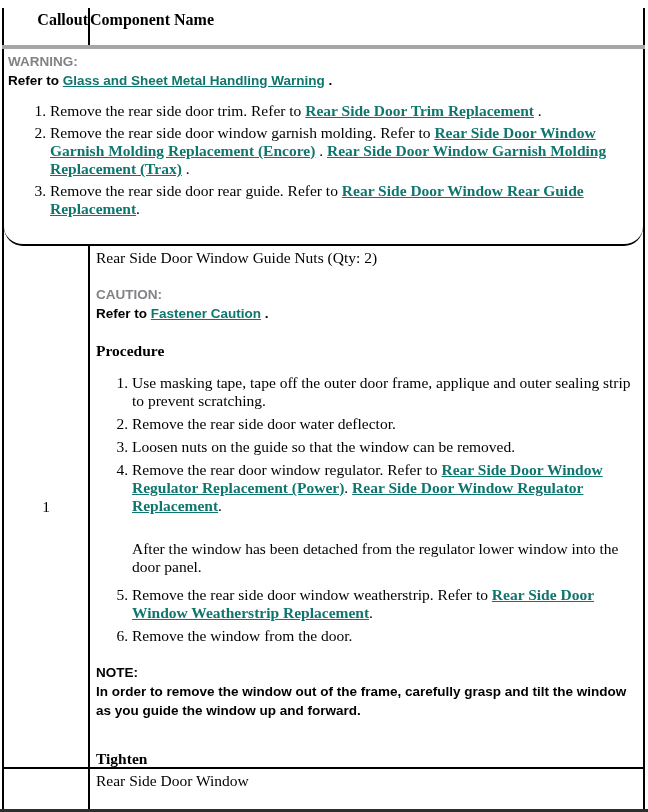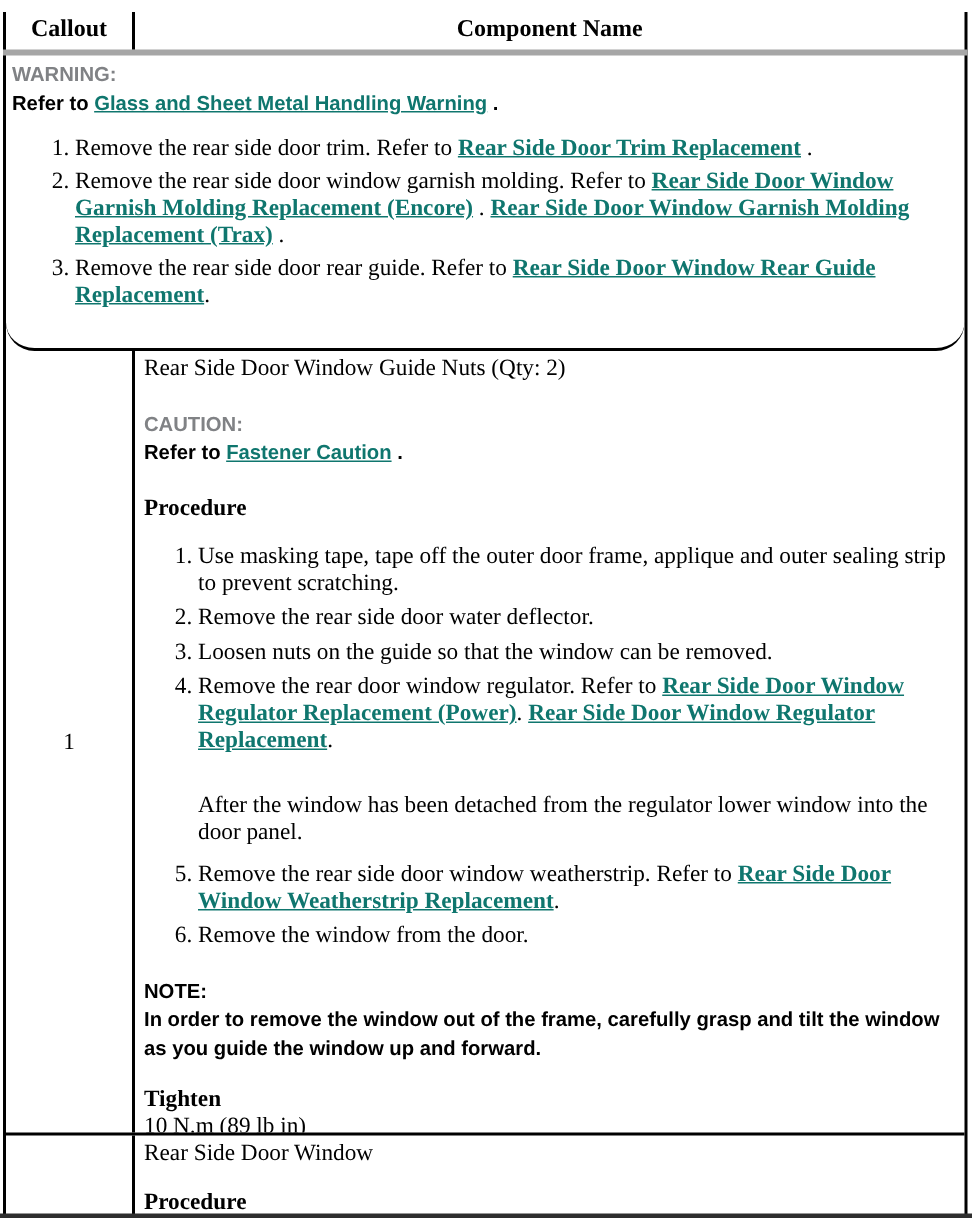--- a/index.html
+++ b/index.html
@@ -6,22 +6,22 @@
   html,body { background:#fff; }
   .page {
     position:relative; width:648px; height:812px; overflow:hidden;
     background:#fff; color:#000;
     font-family:"Liberation Serif", serif; font-size:15.5px; line-height:18px;
   }
   .doc-table { margin:8px 3px 0 2px; border-left:2px solid #000; border-right:2px solid #000; }
 
   
   .header-row { display:flex; font-weight:bold; font-size:16px; }
-  .hdr-callout { width:86px; border-right:2px solid #000; text-align:center; padding:3px 0 4px; }
-  .hdr-component { flex:1; text-align:center; padding:3px 0 4px; }
+  .hdr-callout { width:86px; border-right:2px solid #000; text-align:right; padding:3px 0 16px; }
+  .hdr-component { flex:1; text-align:left; padding:3px 0 4px; }
   .gray-divider { height:4px; background:#a6a6a6; margin:0 -2px; }
 
   
   .sans { font-family:"Liberation Sans", sans-serif; font-weight:bold; font-size:13.5px; line-height:19px; }
   .gray-label { color:#808285; }
   .doc-link { color:#0f766e; font-weight:bold; text-decoration:underline; cursor:pointer; }
 
   
   .prelim-row { height:197px; border-bottom:2px solid #000; padding:3px 8px 0 4px; overflow:hidden;border-radius:19px; }
   .prelim-heading { font-weight:bold; margin-top:16px; }
@@ -34,21 +34,21 @@
   .row-2 { height:80px; }
   .callout-cell { width:86px; border-right:2px solid #000; display:flex; align-items:center; justify-content:center; }
   .content-cell { flex:1; padding:3px 10px 0 6px; overflow:hidden; }
 
   .caution-block { margin-top:18px; }
   .procedure-label { font-weight:bold; margin-top:19px; }
   ol.step-list { margin-top:14px; padding-left:36px; }
   ol.step-list > li { margin-bottom:5px; }
   .step-para { margin:25px 0 10px 0; }
   .note-block { margin-top:18px; }
-  .tighten-label { font-weight:bold; margin-top:16px; }
+  .tighten-label { font-weight:bold; margin-top:30px; }
   .row2-procedure { font-weight:bold; margin-top:15px; }
   .bottom-edge { position:absolute; bottom:0; left:0; width:648px; height:3px; background:#2e2e2e; }
 </style>
 </head>
 <body>
 
 <div class="page">
   <div class="doc-table">
 
     <div class="header-row">

